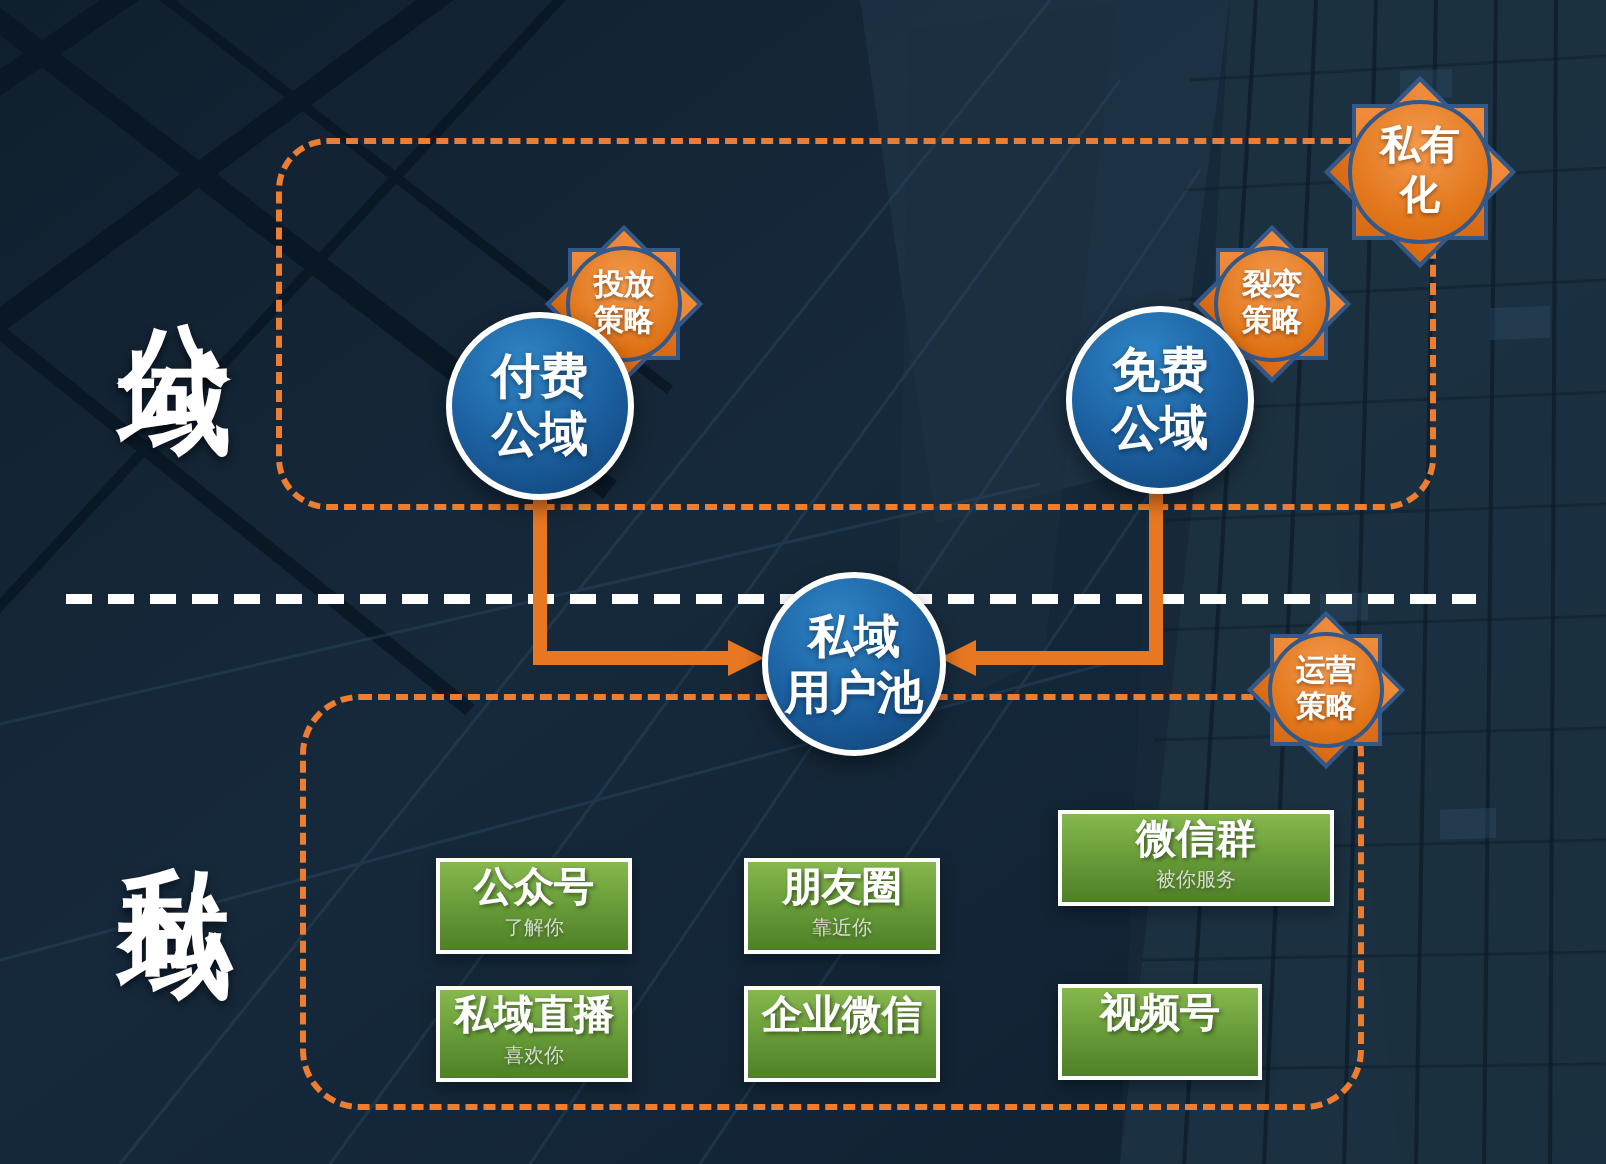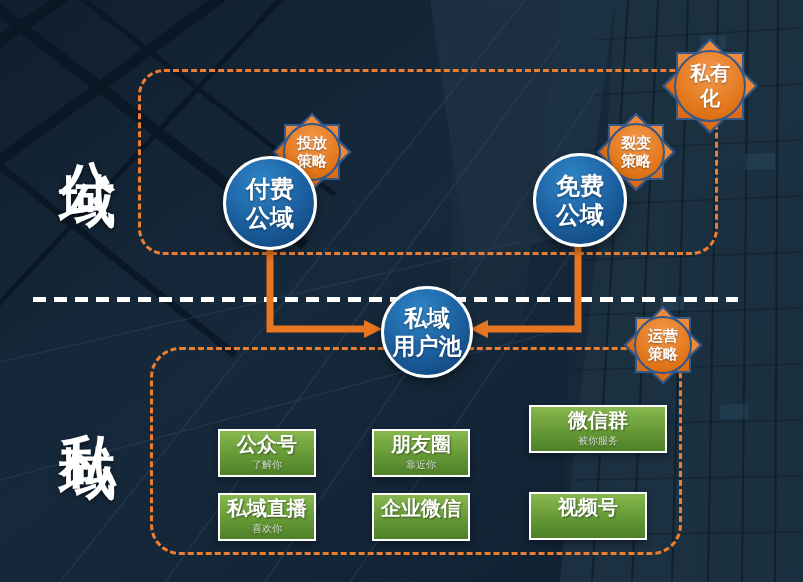--- a/index.html
+++ b/index.html
@@ -229,17 +229,17 @@
     <div class="g-title">微信群</div>
     <div class="g-sub">被你服务</div>
   </div>
   <div class="gbox" style="left:218px;top:493px">
     <div class="g-title">私域直播</div>
     <div class="g-sub">喜欢你</div>
   </div>
   <div class="gbox" style="left:372px;top:493px">
     <div class="g-title">企业微信</div>
   </div>
-  <div class="gbox" style="left:529px;top:492px;width:118px">
+  <div class="gbox" style="left:529px;top:492px;width:102px">
     <div class="g-title">视频号</div>
   </div>
 
 </div>
 
 </body></html>

